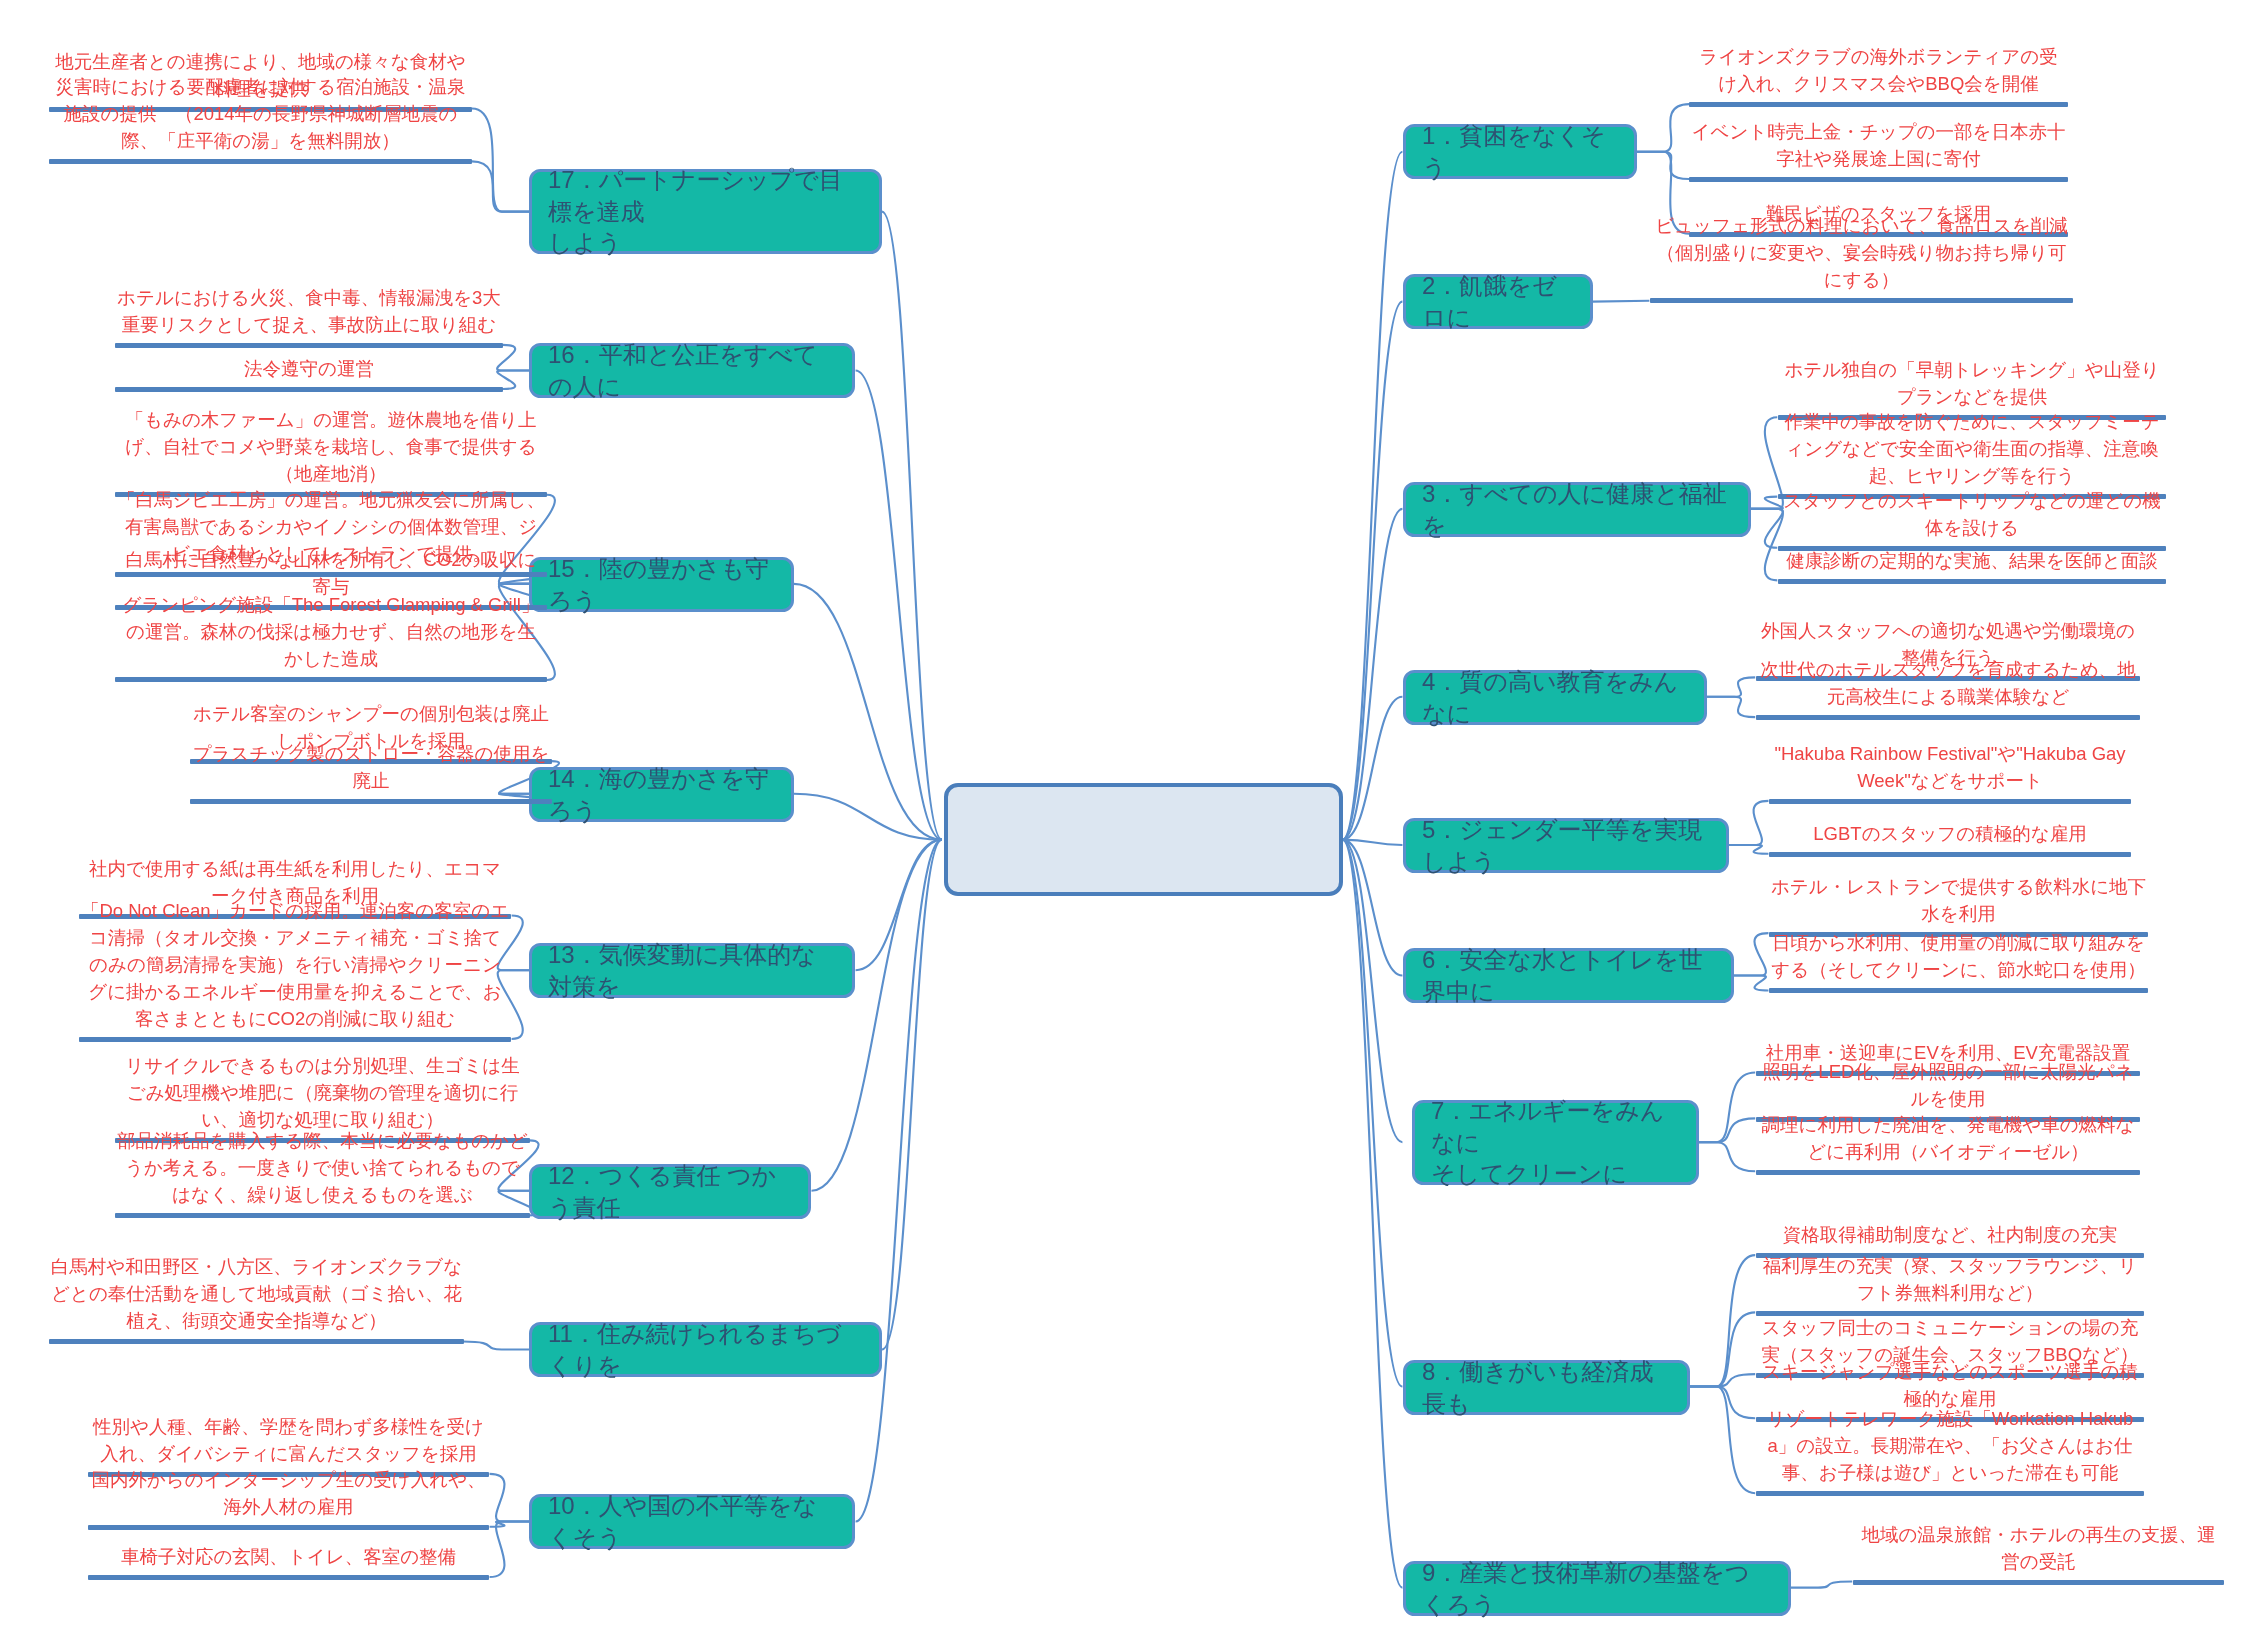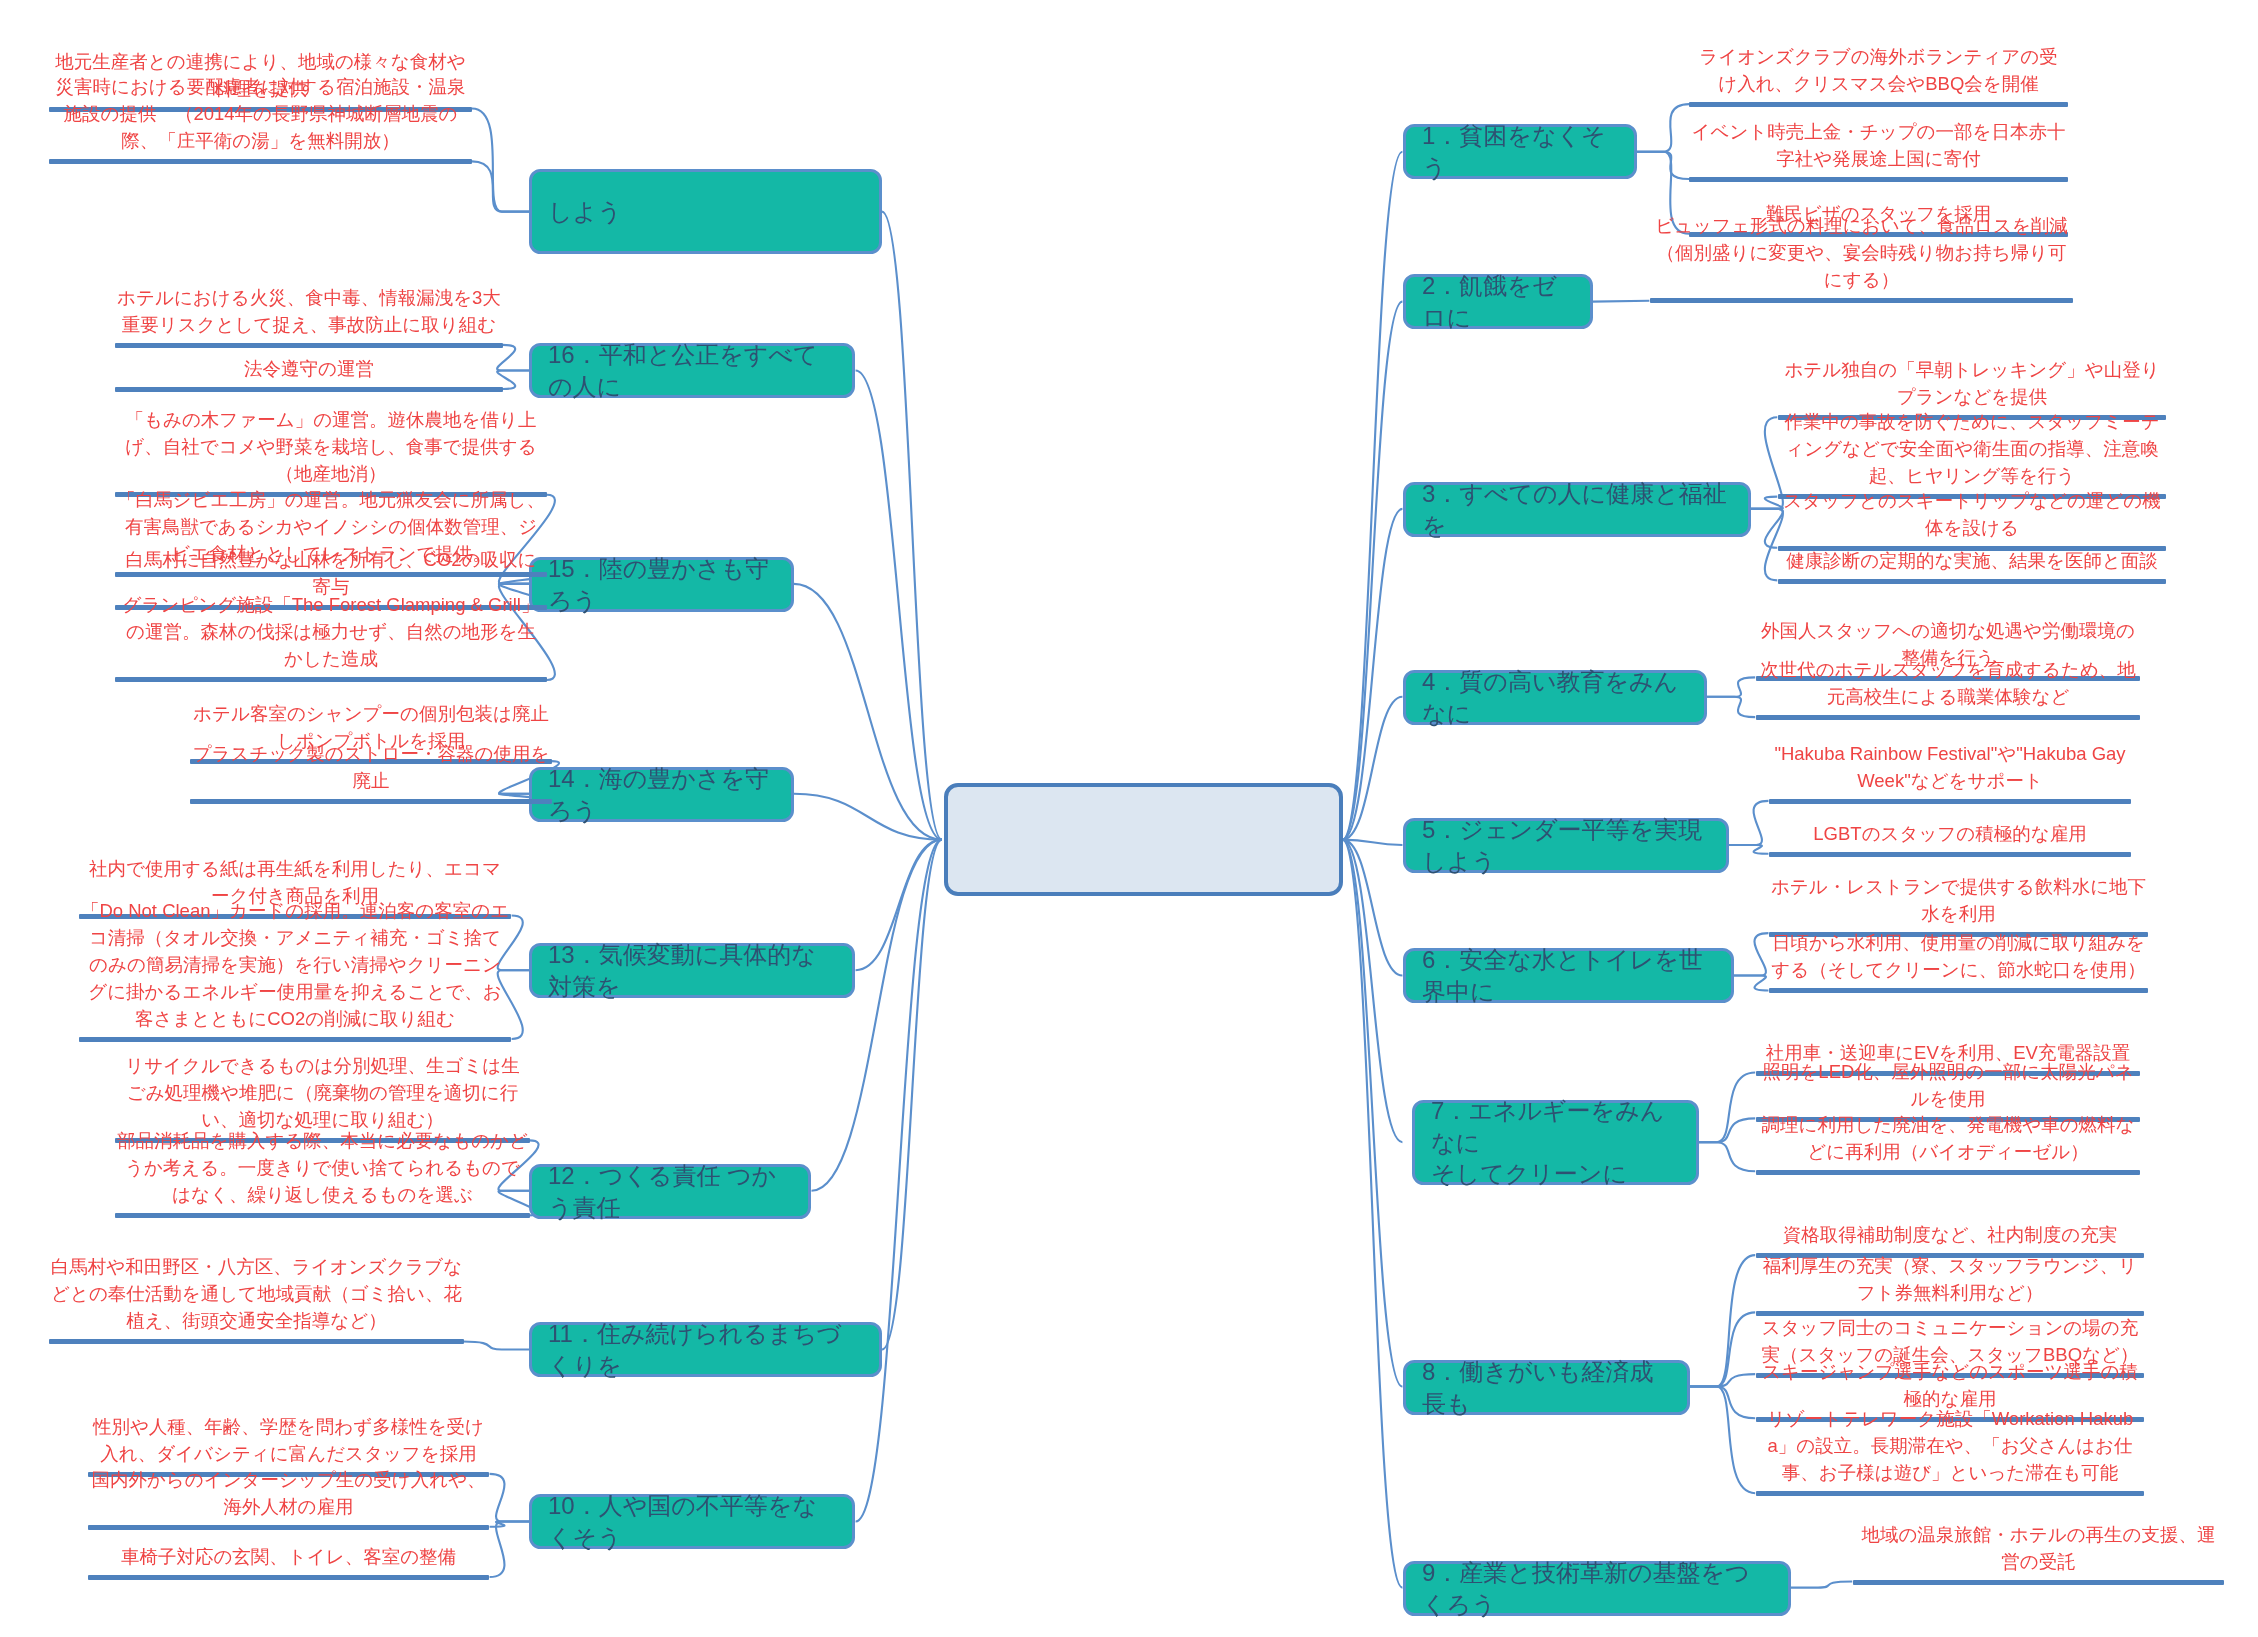--- a/index.html
+++ b/index.html
@@ -256,20 +256,21 @@
       </div>
       <div class="goal-node" style="left: 1403px; top: 1561px; width: 388px; height: 55px;">
         <span>9．産業と技術革新の基盤をつくろう</span>
       </div>
       <div class="leaf" style="left: 1853px; top: 1521px; width: 371px; height: 64px;">
         <div class="txt">地域の温泉旅館・ホテルの再生の支援、運営の受託</div>
         <div class="bar"></div>
       </div>
       <div class="goal-node two-line" style="left: 529px; top: 169px; width: 353px; height: 85px;">
         <div>
+          <div>17．パートナーシップで目標を達成</div>
           <div>しよう</div>
         </div>
       </div>
       <div class="leaf" style="left: 49px; top: 48px; width: 423px; height: 64px;">
         <div class="txt">地元生産者との連携により、地域の様々な食材や料理を提供</div>
         <div class="bar"></div>
       </div>
       <div class="leaf" style="left: 49px; top: 74px; width: 423px; height: 90px;">
         <div class="txt">災害時における要配慮者に対する宿泊施設・温泉施設の提供　（2014年の長野県神城断層地震の際、「庄平衛の湯」を無料開放）</div>
         <div class="bar"></div>

